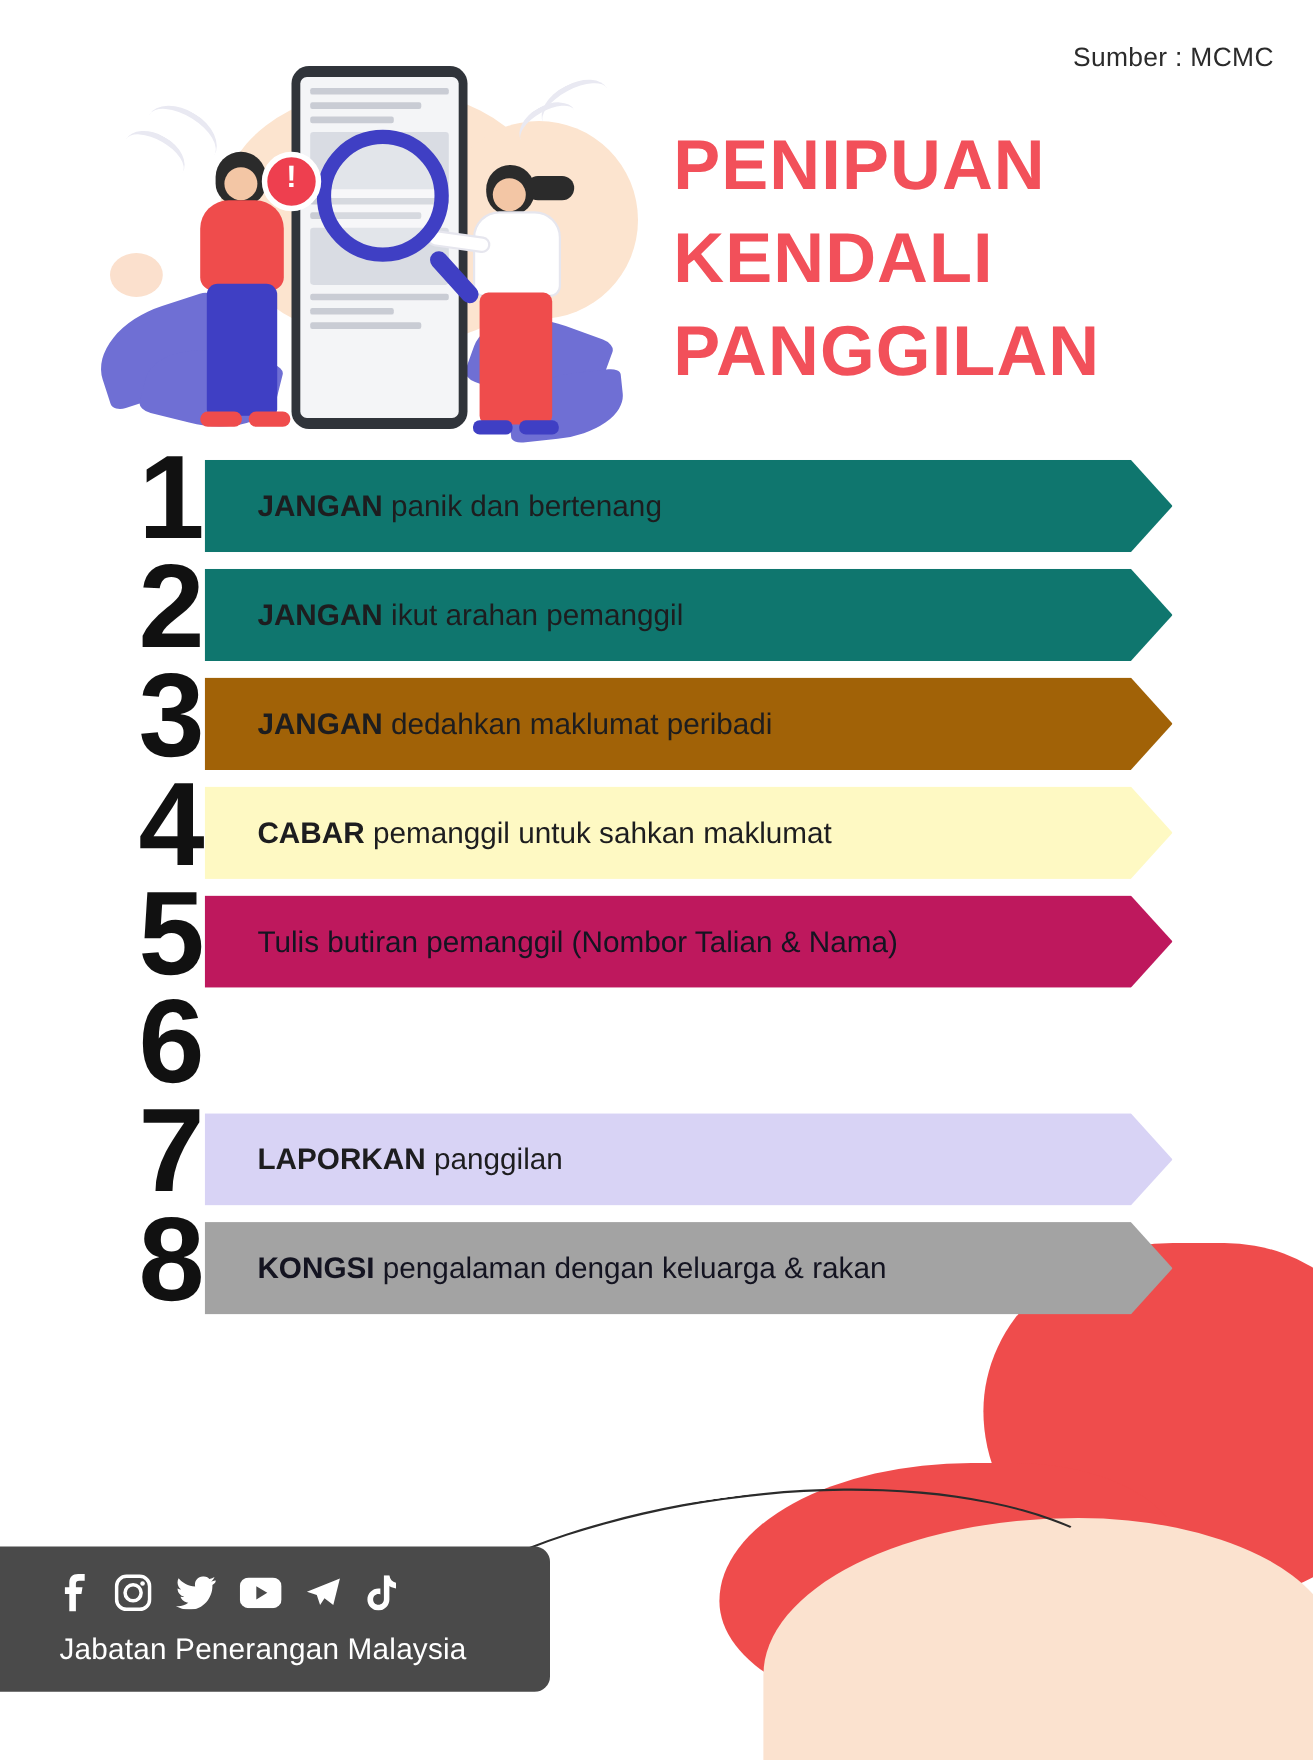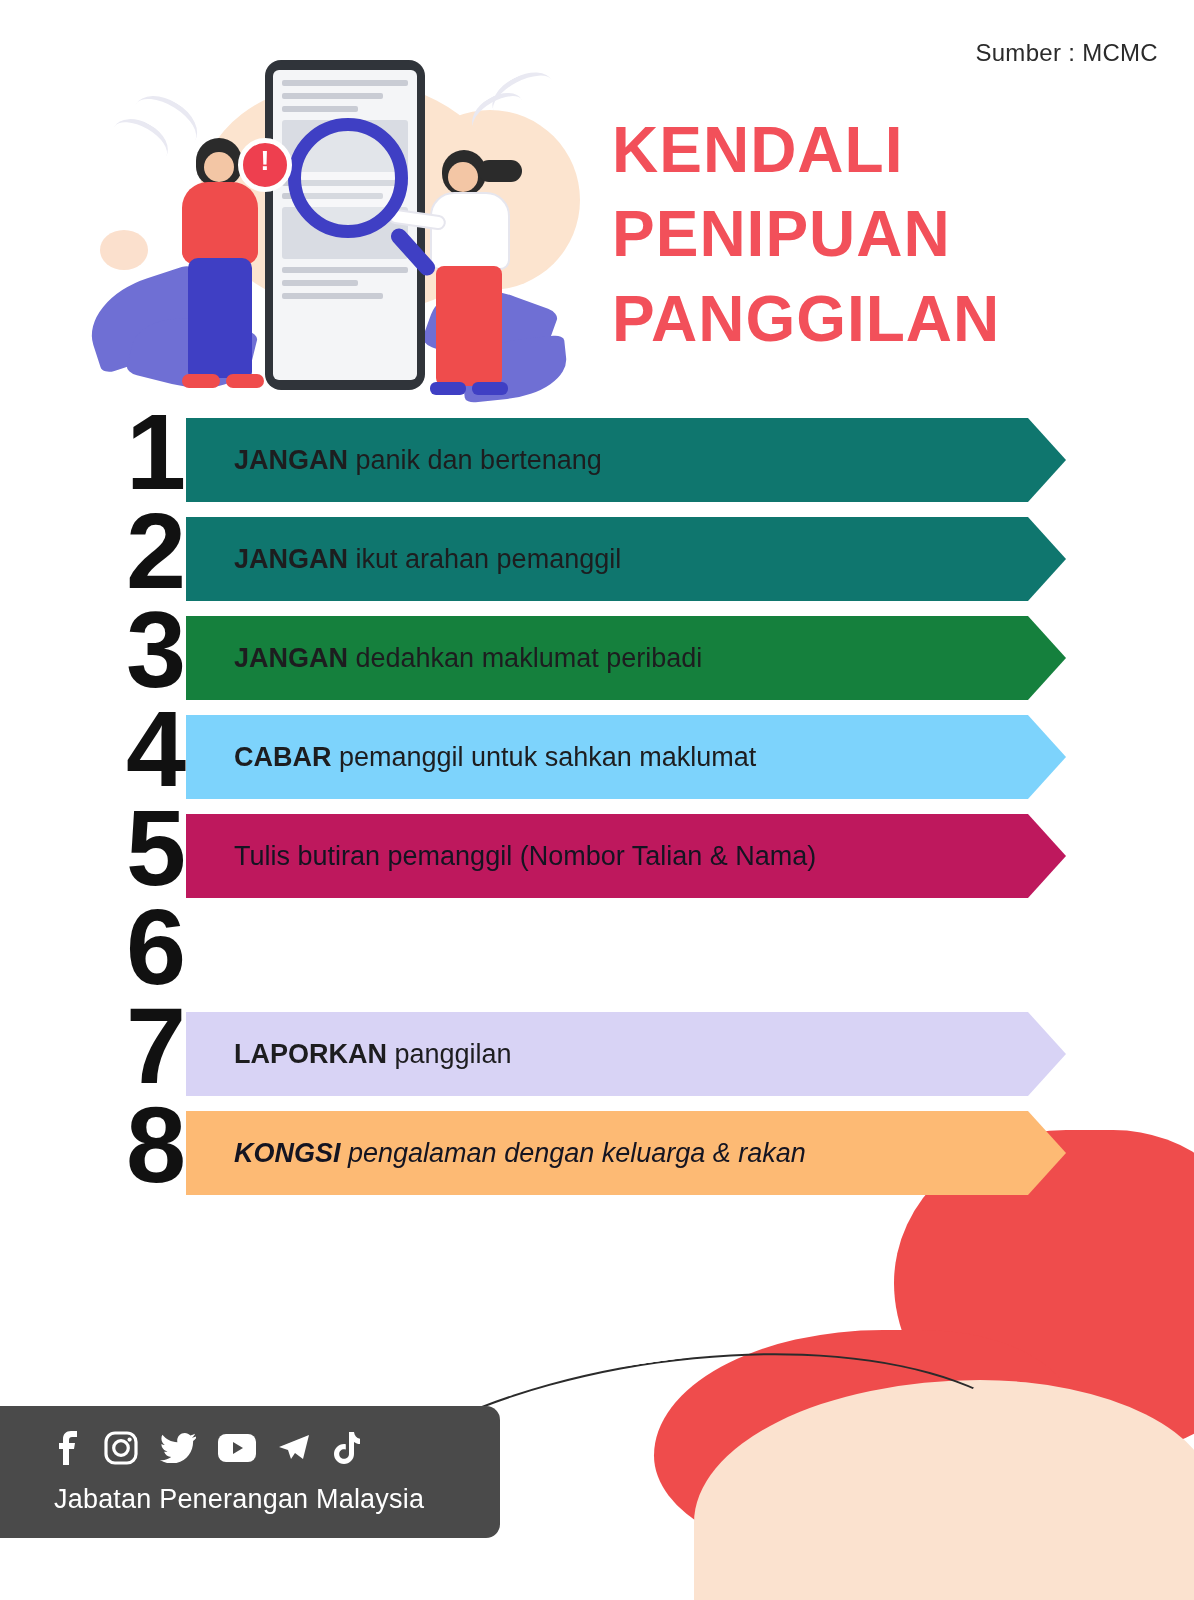--- a/index.html
+++ b/index.html
@@ -282,22 +282,22 @@
     <div class="legs"></div>
       <div class="shoe1"></div>
       <div class="shoe2"></div>
   </div>
 
   <div class="magnifier"></div>
   <div class="alert-badge"></div>
 </div>
 
 <div class="title">
+  <div>PENIPUAN</div>
   <div>KENDALI</div>
-  <div>PENIPUAN</div>
   <div>PANGGILAN</div>
 </div>
 
 <div class="decor-red"></div>
 <div class="decor-red2"></div>
 <div class="decor-peach"></div>
 <div class="decor-line"></div>
 
 <div class="list" id="steps-list">
     <div class="row">
@@ -306,48 +306,48 @@
       </div>
       <div class="num">1</div>
     </div>
     <div class="row">
       <div class="banner" style="background: #0f766e; width: 880px;">
         <div class="txt"><b>JANGAN</b><span> ikut arahan pemanggil</span></div>
       </div>
       <div class="num">2</div>
     </div>
     <div class="row">
-      <div class="banner" style="background: #15803d; width: 880px;">
+      <div class="banner" style="background: #a16207; width: 880px;">
         <div class="txt"><b>JANGAN</b><span> dedahkan maklumat peribadi</span></div>
       </div>
       <div class="num">3</div>
     </div>
     <div class="row">
-      <div class="banner" style="background: #7dd3fc; width: 880px;">
+      <div class="banner" style="background: #fef9c3; width: 880px;">
         <div class="txt"><b>CABAR</b><span> pemanggil untuk sahkan maklumat</span></div>
       </div>
       <div class="num">4</div>
     </div>
     <div class="row">
       <div class="banner dark" style="background: #be185d; width: 880px;">
         <div class="txt"><span>Tulis butiran pemanggil (Nombor Talian &amp; Nama)</span></div>
       </div>
       <div class="num">5</div>
     </div>
     <div class="row">
       <div class="num">6</div>
     </div>
     <div class="row">
       <div class="banner" style="background: rgb(216, 211, 245); width: 880px; text-align: right;">
         <div class="txt"><b>LAPORKAN</b><span> panggilan</span></div>
       </div>
       <div class="num">7</div>
     </div>
     <div class="row">
-      <div class="banner dark" style="background: #fdba74; width: 880px; font-style: italic;">
+      <div class="banner dark" style="background: #a3a3a3; width: 880px;">
         <div class="txt"><b>KONGSI</b><span> pengalaman dengan keluarga &amp; rakan</span></div>
       </div>
       <div class="num">8</div>
     </div>
   </div>
 
 <div class="footer">
   <div class="social">
     <span>
       <svg width="28" height="34" viewBox="0 0 28 34">

